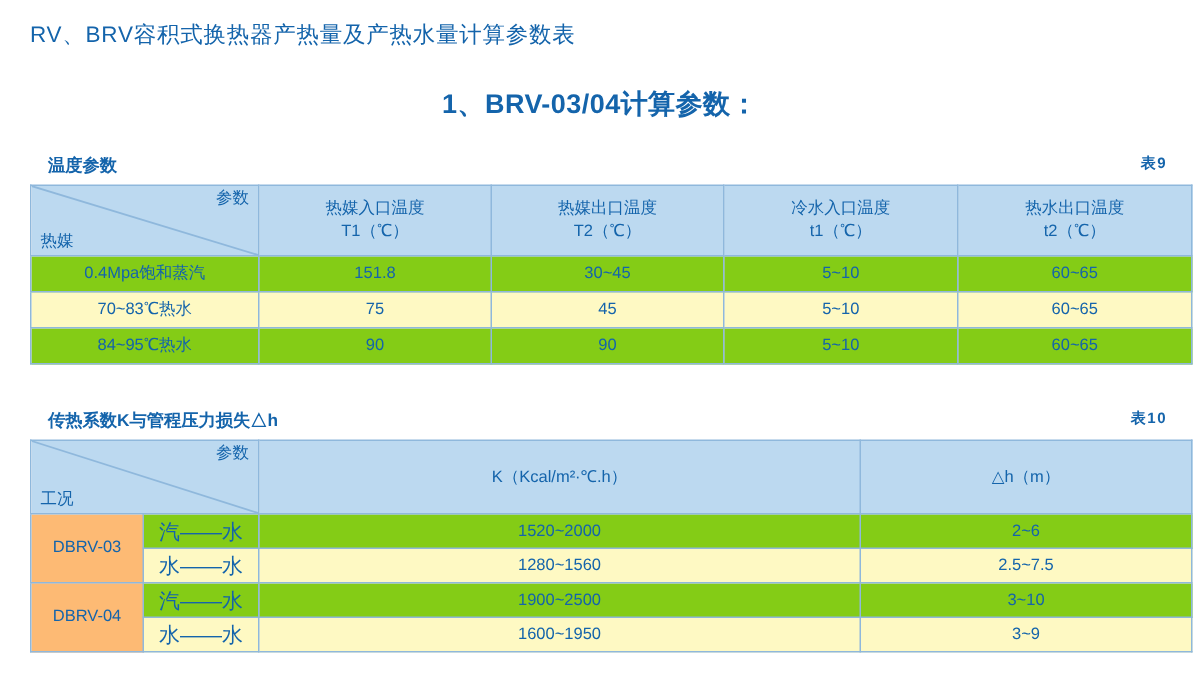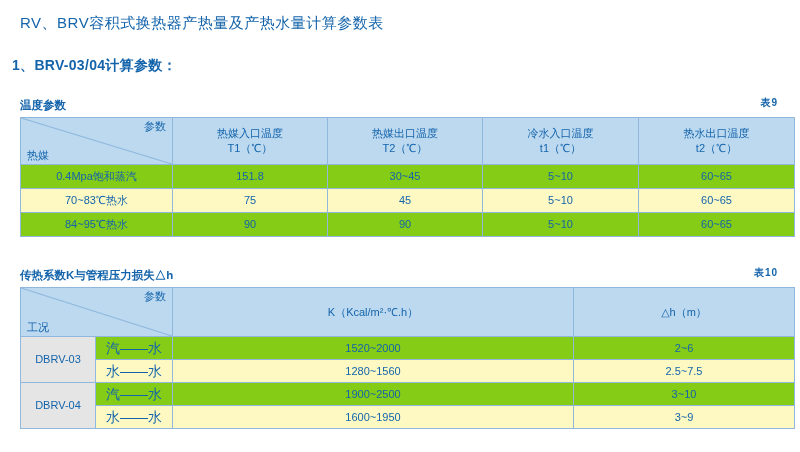--- a/index.html
+++ b/index.html
@@ -23,29 +23,30 @@
     padding: 0 12px;
   }
   .main-title {
     font-size: 15px;
     font-weight: normal;
     color: #1464ab;
     letter-spacing: 0.5px;
     margin: 14px 0 0 8px;
   }
   .section-title {
-    font-size: 14px;
+    font-size: 18px;
     font-weight: bold;
     color: #1464ab;
     margin: 24px 0 0 0;
     letter-spacing: 0.3px;
+    text-align: center;
   }
   .sub-head {
     position: relative;
-    margin: 20px 0 6px 8px;
+    margin: 20px 0 6px 20px;
     height: 16px;
   }
   .sub-head .label {
     font-size: 11.5px;
     font-weight: bold;
     color: #1464ab;
   }
   .sub-head .tbl-no {
     position: absolute;
     right: 10px;
@@ -107,21 +108,21 @@
   
   .t2 td { height: 22px; }
   .t2 .hdr td { height: 40px; }
   .t2 .cond {
     font-size: 11px;
   }
   .t2 .medium {
     font-size: 14px;
     letter-spacing: 0px;
   }
-  .t2 .grp { background: #e5e5e5; }
+  .t2 .grp { background: #fdba74; }
   .dash {
     letter-spacing: -1px;
   }
 </style>
 </head>
 <body>
 
 <div class="page">
 
   <div class="main-title">RV、BRV容积式换热器产热量及产热水量计算参数表</div>

